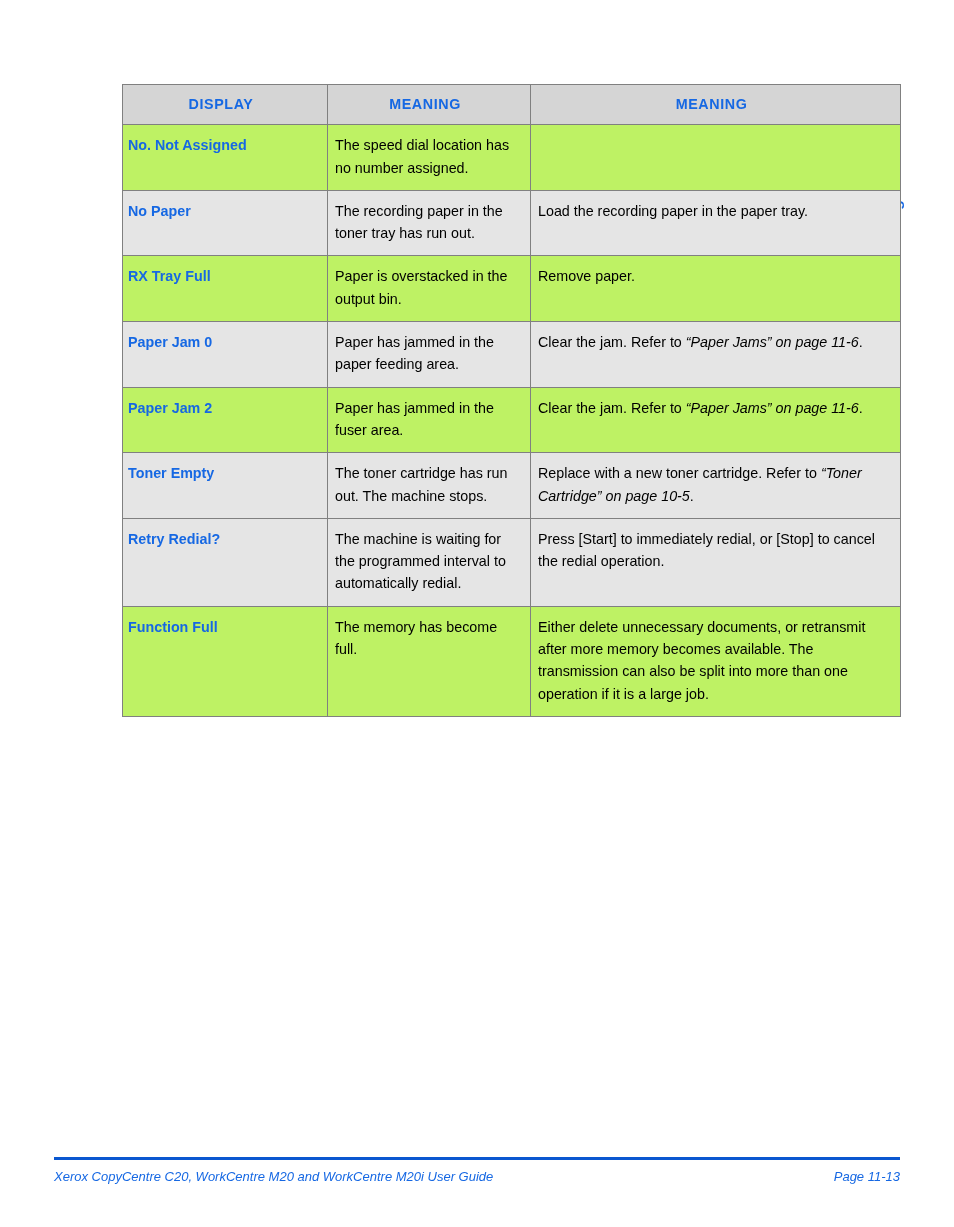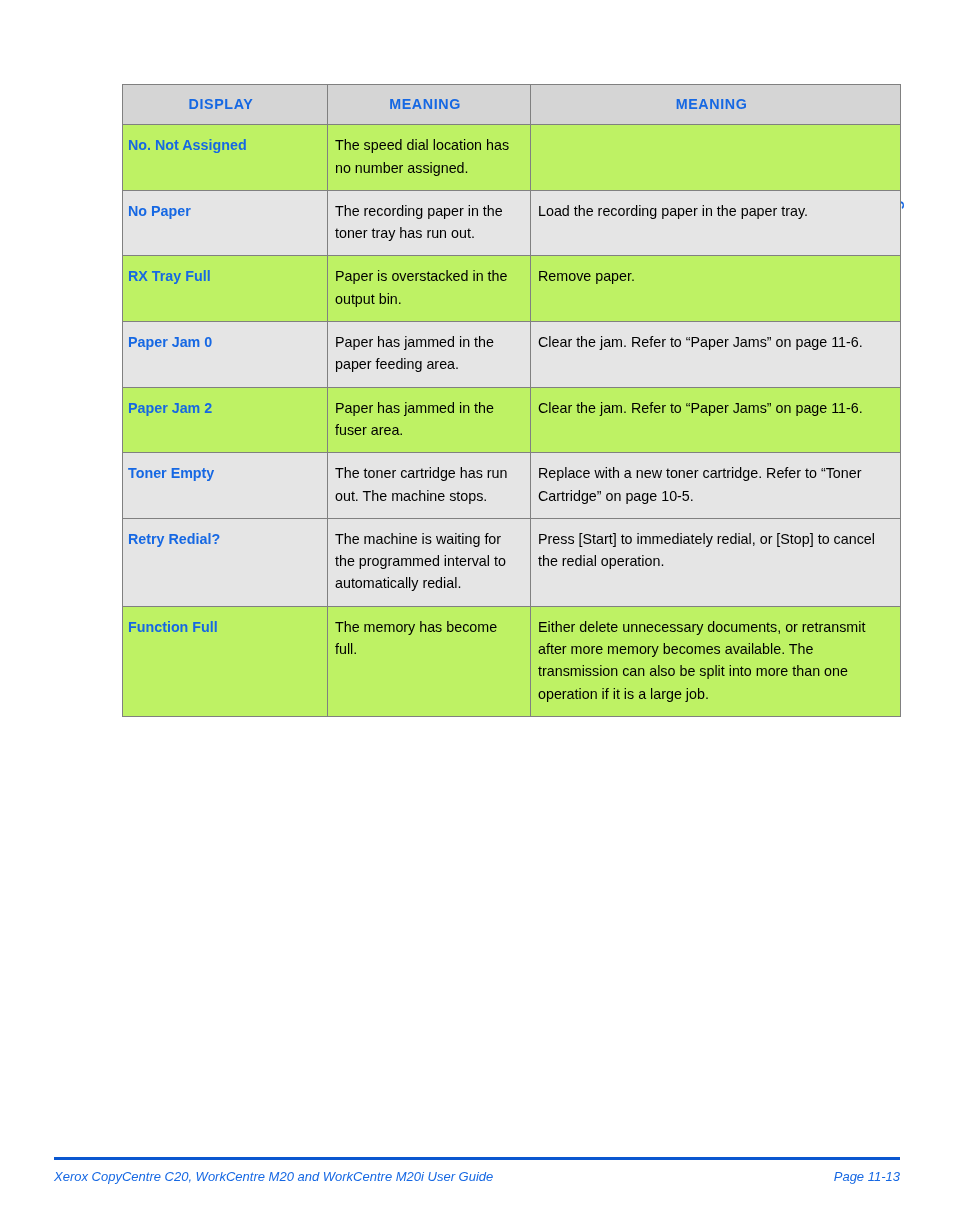--- a/index.html
+++ b/index.html
@@ -80,21 +80,21 @@
     color: #1668e3;
     font-weight: bold;
     padding-left: 5px;
   }
   td.cell-meaning,
   td.cell-solution {
     color: #000000;
   }
   td.cell-solution { padding-right: 10px; }
 
-  .ref { }
+  .ref { font-style: italic; }
 
   
   .footer {
     position: absolute;
     left: 54px;
     top: 1157px;
     width: 846px;
   }
   .footer-rule {
     height: 3px;

